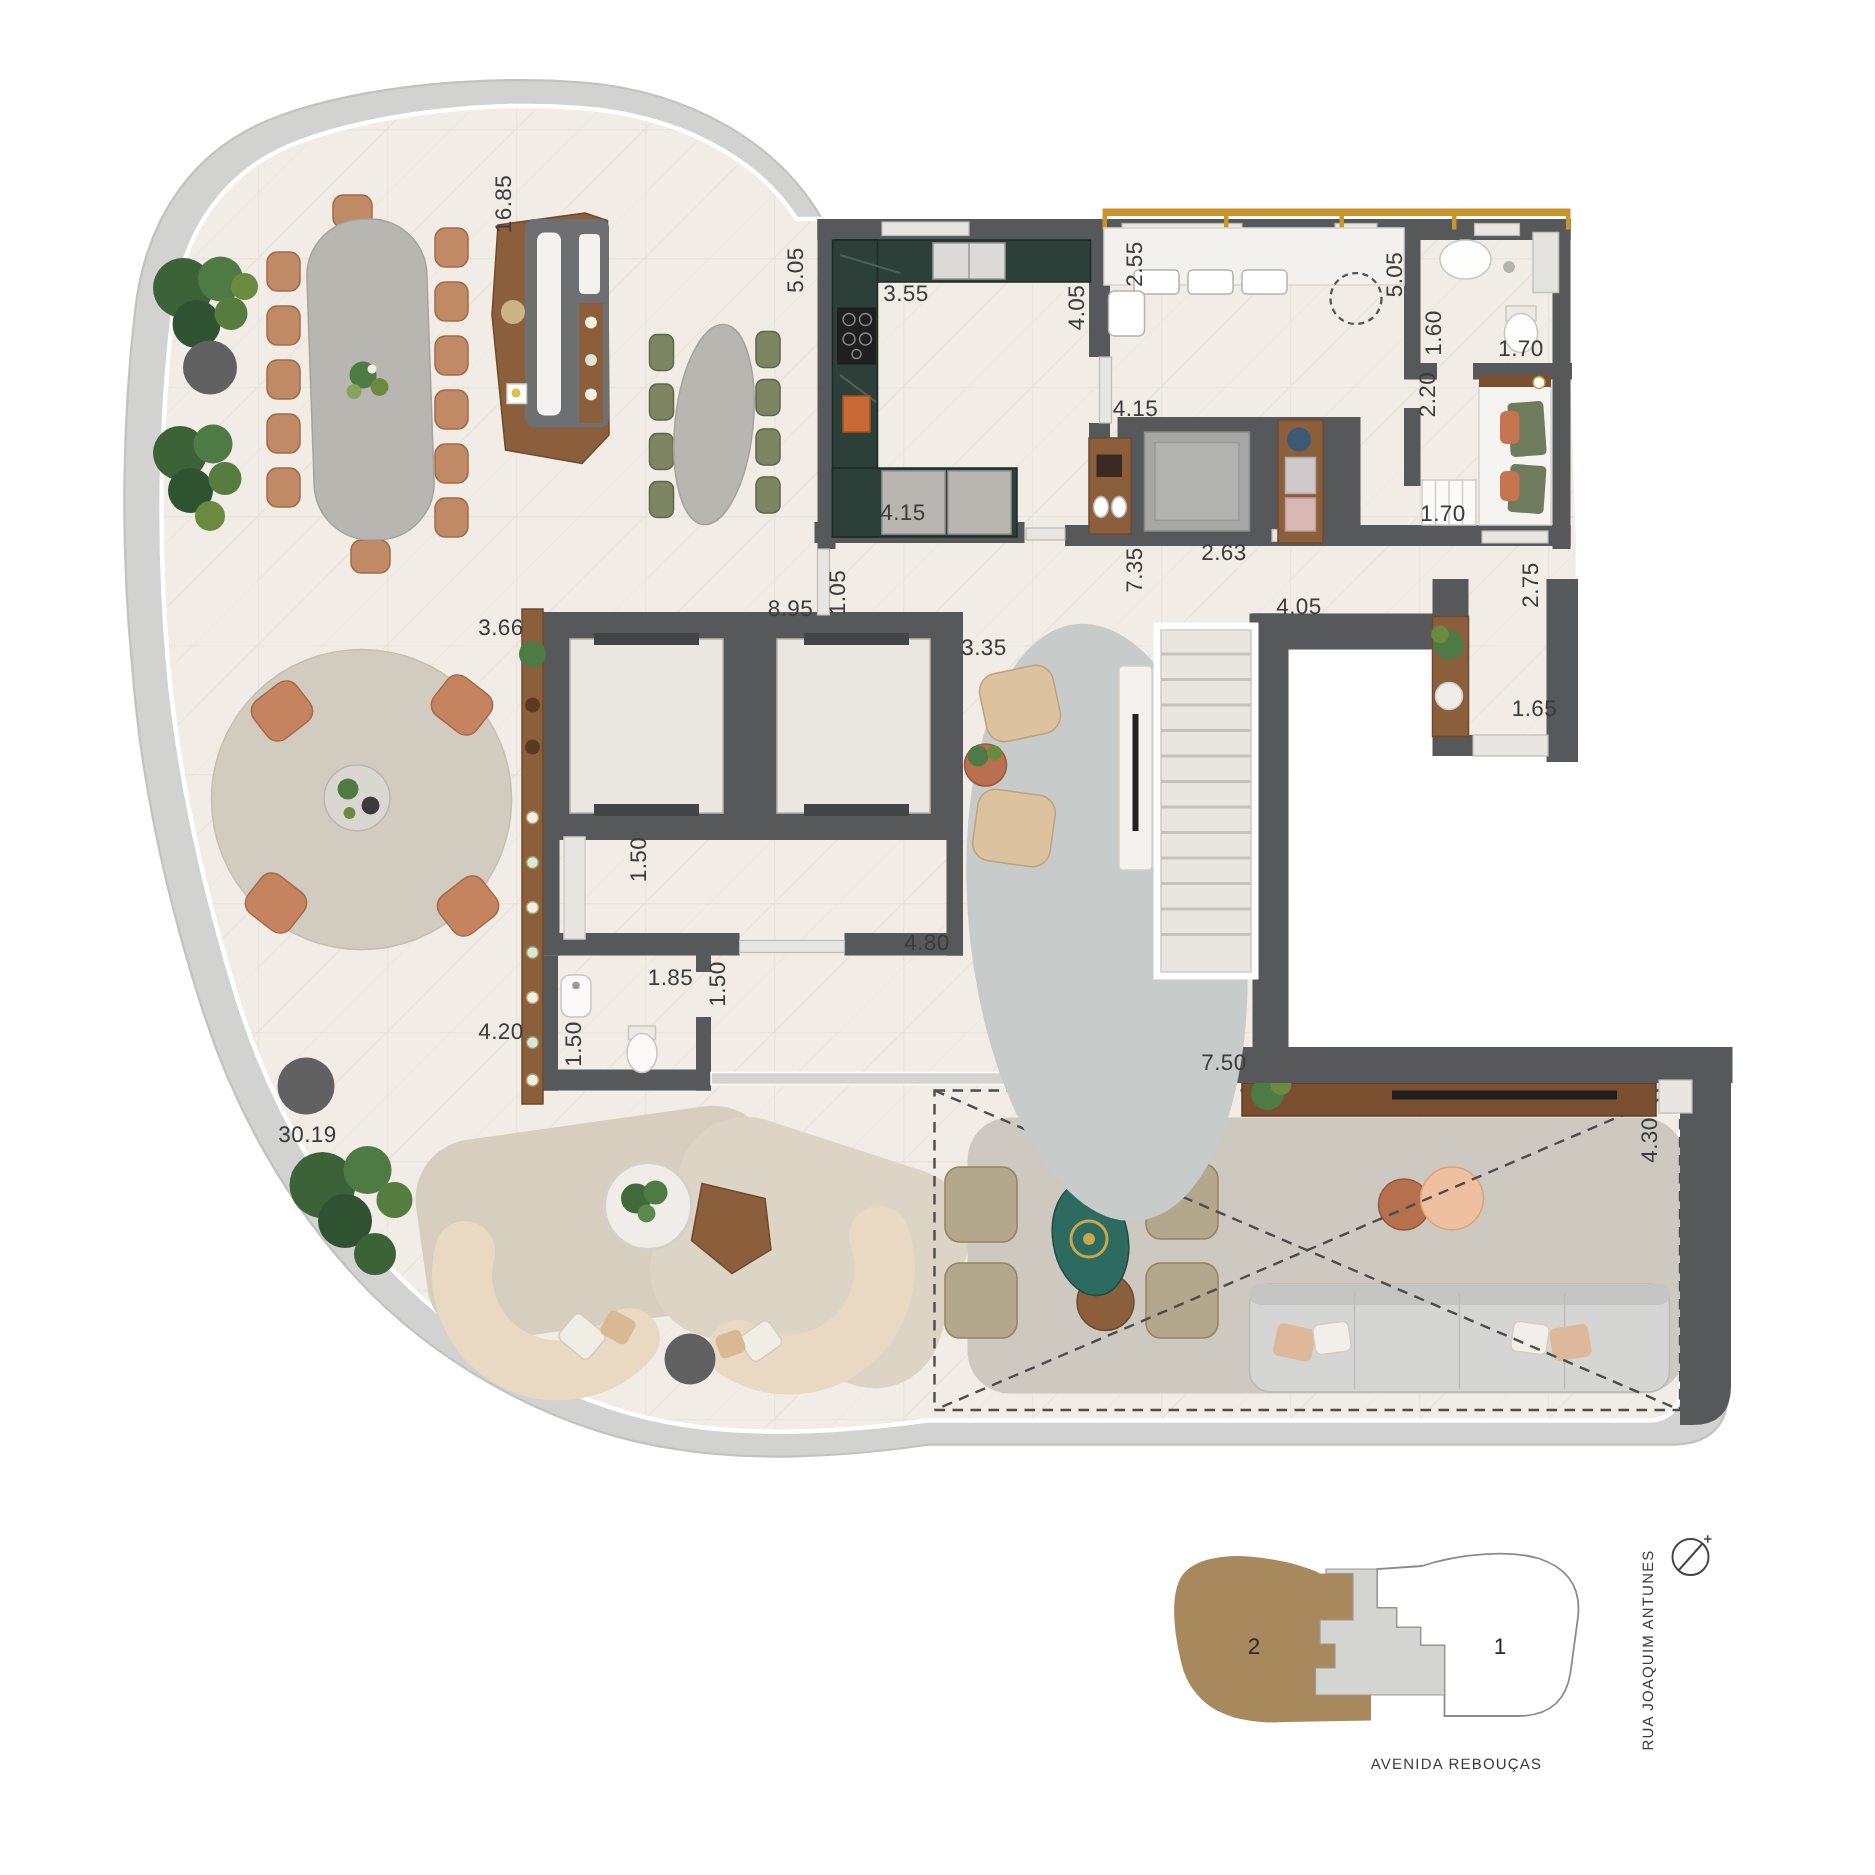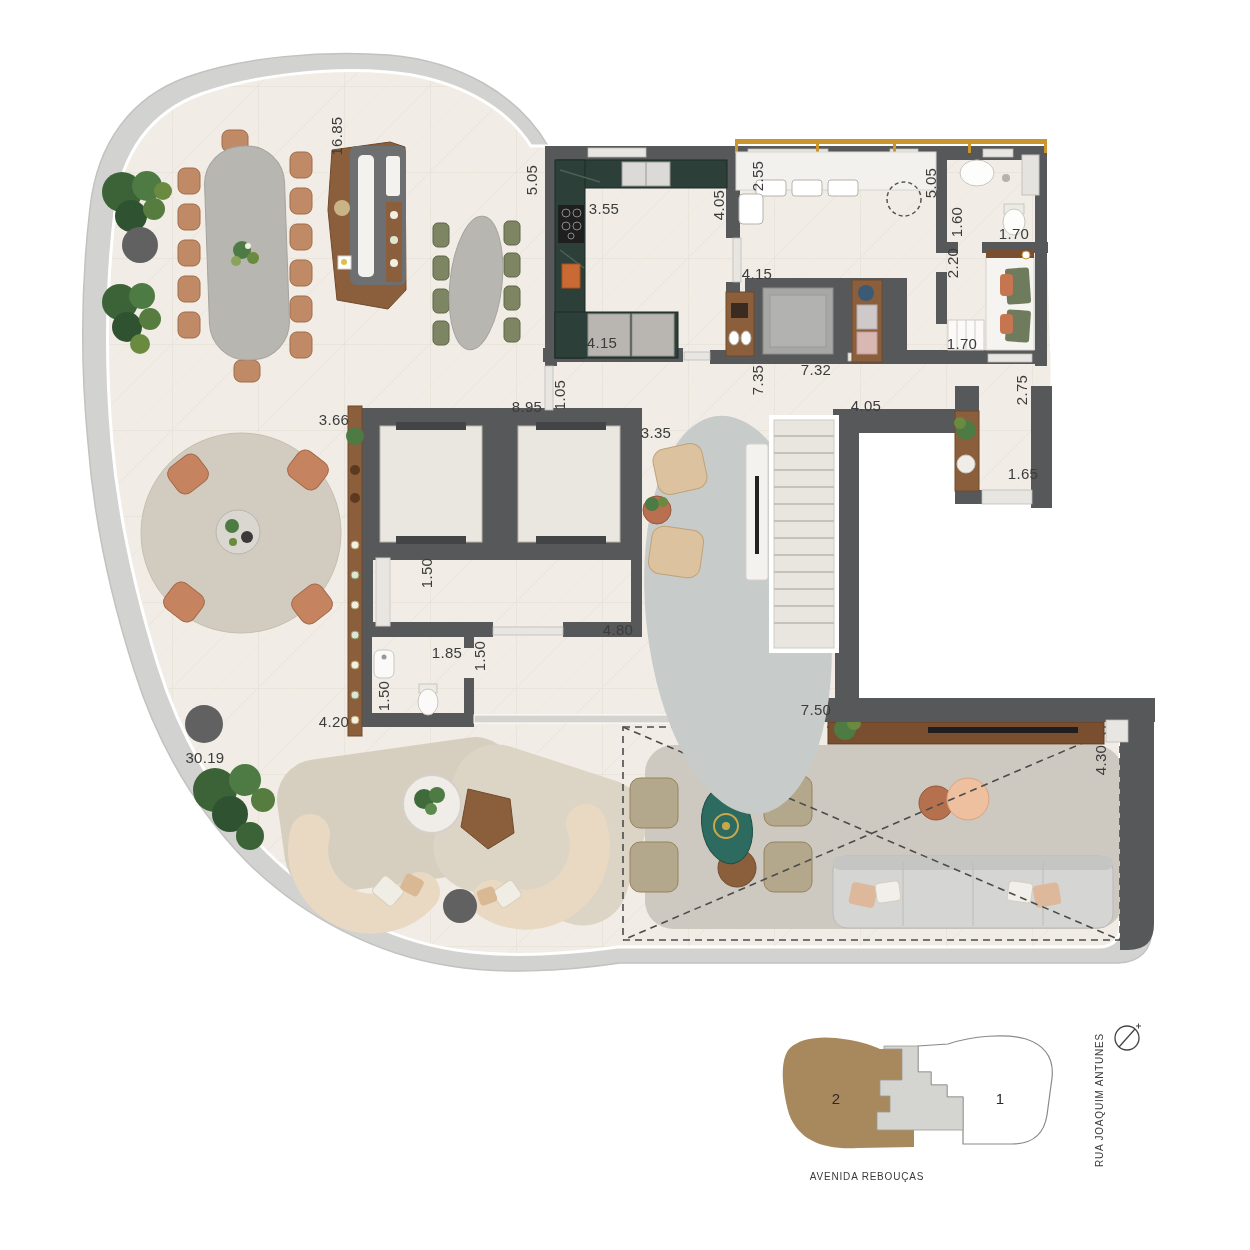--- a/index.html
+++ b/index.html
@@ -383,47 +383,47 @@
       <circle cx="1127" cy="1038" r="12" fill="none" stroke="#444444" stroke-width="1.3"></circle>
       <line x1="1119" y1="1047" x2="1135" y2="1029" stroke="#444444" stroke-width="1.3"></line>
       <line x1="1136" y1="1026" x2="1141" y2="1026" stroke="#444444" stroke-width="1"></line>
       <line x1="1138.5" y1="1023.5" x2="1138.5" y2="1028.5" stroke="#444444" stroke-width="1"></line>
     </g>
   </g>
 </svg>
 
 <div class="dim v" style="left:336px;top:136px">16.85</div>
 <div class="dim v" style="left:531px;top:180px">5.05</div>
-<div class="dim" style="left:604px;top:208px">3.55</div>
+<div class="dim" style="left:604px;top:196px">3.55</div>
 <div class="dim v" style="left:718px;top:205px">4.05</div>
 <div class="dim v" style="left:757px;top:176px">2.55</div>
 <div class="dim v" style="left:930px;top:183px">5.05</div>
 <div class="dim v" style="left:956px;top:222px">1.60</div>
 <div class="dim" style="left:1014px;top:233px">1.70</div>
 <div class="dim v" style="left:952px;top:263px">2.20</div>
 <div class="dim" style="left:962px;top:343px">1.70</div>
 <div class="dim v" style="left:1021px;top:390px">2.75</div>
 <div class="dim" style="left:602px;top:342px">4.15</div>
 <div class="dim" style="left:757px;top:273px">4.15</div>
 <div class="dim v" style="left:757px;top:380px">7.35</div>
-<div class="dim" style="left:816px;top:369px">7.32</div>
+<div class="dim" style="left:816px;top:369px">2.63</div>
 <div class="dim v" style="left:559px;top:395px">1.05</div>
 <div class="dim" style="left:527px;top:406px">8.95</div>
 <div class="dim" style="left:866px;top:405px">4.05</div>
 <div class="dim" style="left:334px;top:419px">3.66</div>
 <div class="dim" style="left:656px;top:432px">3.35</div>
 <div class="dim" style="left:1023px;top:473px">1.65</div>
 <div class="dim v" style="left:426px;top:573px">1.50</div>
 <div class="dim" style="left:618px;top:629px">4.80</div>
 <div class="dim" style="left:447px;top:652px">1.85</div>
 <div class="dim v" style="left:479px;top:656px">1.50</div>
 <div class="dim v" style="left:383px;top:696px">1.50</div>
-<div class="dim" style="left:334px;top:721px">4.20</div>
+<div class="dim" style="left:334px;top:688px">4.20</div>
 <div class="dim" style="left:205px;top:757px">30.19</div>
 <div class="dim" style="left:816px;top:709px">7.50</div>
 <div class="dim v" style="left:1100px;top:760px">4.30</div>
 
 <div class="kpnum" style="left:836px;top:1098px">2</div>
 <div class="kpnum" style="left:1000px;top:1098px">1</div>
 <div class="street v" style="left:1100px;top:1100px">RUA JOAQUIM ANTUNES</div>
-<div class="street" style="left:867px;top:1177px">AVENIDA REBOUÇAS</div>
+<div class="street" style="left:971px;top:1177px">AVENIDA REBOUÇAS</div>
 
 </div>
 
 </body></html>

